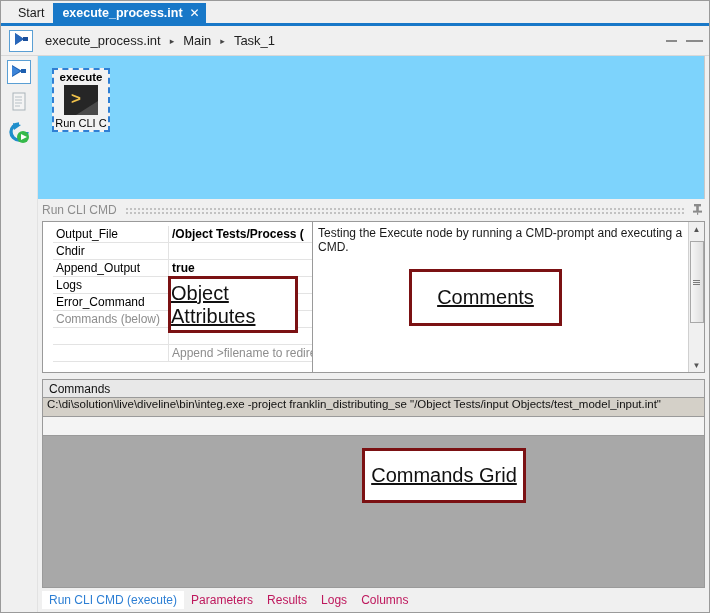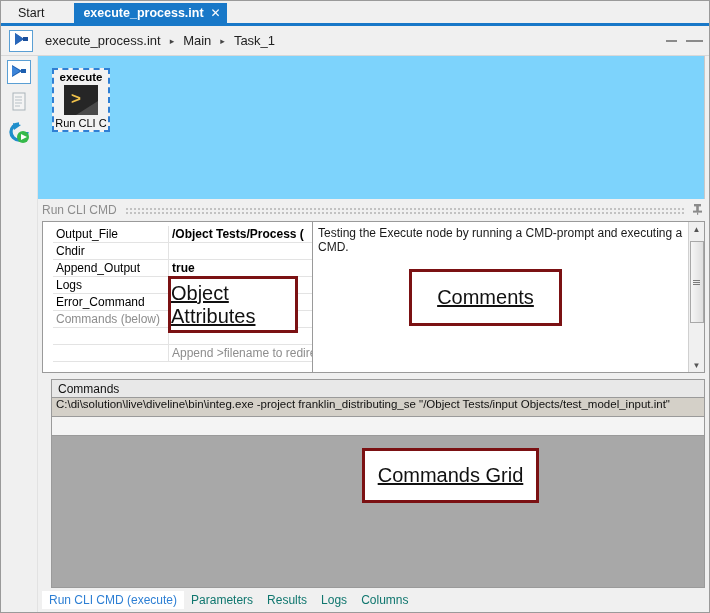--- a/index.html
+++ b/index.html
@@ -20,21 +20,20 @@
     display:flex;flex-direction:column;
   }
 
   
   .tabstrip{
     height:22px;flex:0 0 22px;
     background:#f0f0f0;
     display:flex;align-items:flex-end;
     padding-left:8px;
     position:relative;
-    gap:21px;
   }
   .tab{
     height:20px;line-height:20px;
     padding:0 9px;
     font-size:12.5px;
     color:#1a1a1a;
     display:flex;align-items:center;
     white-space:nowrap;
     cursor:default;
   }
@@ -212,21 +211,21 @@
     background:linear-gradient(to right,#f6f6f6,#dedede);
     border:1px solid #a8a8a8;box-sizing:border-box;
     display:flex;align-items:center;justify-content:center;
   }
   .vs-grip{width:7px;height:5px;
     background:repeating-linear-gradient(to bottom,#7a7a7a 0 1px,transparent 1px 2px);}
 
   
   .gridwrap{
     flex:1 1 auto;
-    margin:6px 4px 0 13px;
+    margin:6px 4px 0 4px;
     border:1px solid #9a9a9a;
     background:#a8a8a8;
     box-sizing:border-box;
     display:flex;flex-direction:column;
     min-height:0;
     position:relative;
   }
   .grid-hdr{
     flex:0 0 17px;height:17px;
     background:#e8e8e8;
@@ -246,39 +245,39 @@
   .grid-fill{flex:1 1 auto;background:#a8a8a8;}
 
   
   .btmtabs{
     flex:0 0 24px;height:24px;
     display:flex;align-items:center;
     padding-left:4px;gap:0;
     background:#f0f0f0;
   }
   .btab{
-    font-size:12px;color:#0f766e;
+    font-size:12px;color:#be185d;
     padding:2px 7px;white-space:nowrap;cursor:default;
   }
   .btab.active{color:#2d7fd4;background:#ffffff;}
 
   
   .callout{
     position:absolute;
     border:3px solid #7b1113;
     background:#ffffff;
     display:flex;align-items:center;justify-content:center;
     font-size:20px;color:#111;
     box-sizing:border-box;
     z-index:40;
     text-decoration:underline;
   }
   #callout-attrs{left:168px;top:276px;width:130px;height:57px;}
   #callout-comments{left:409px;top:269px;width:153px;height:57px;}
-  #callout-grid{left:362px;top:448px;width:177px;height:55px;}
+  #callout-grid{left:362px;top:448px;width:164px;height:55px;}
 </style>
 </head>
 <body>
 
 <div class="app">
 
   <div class="tabstrip">
     <div class="tab">
       <span>Start</span>
     </div>

